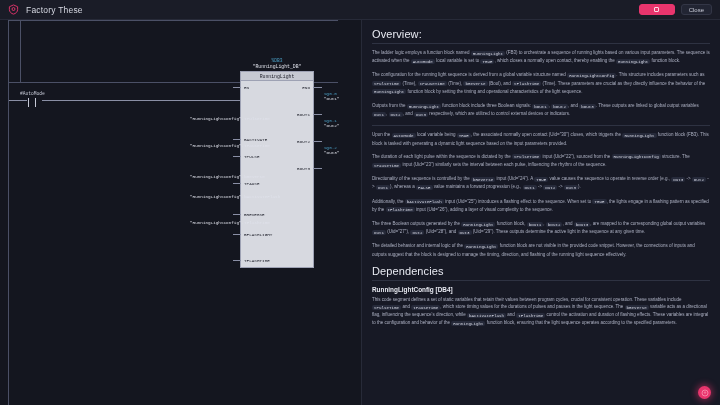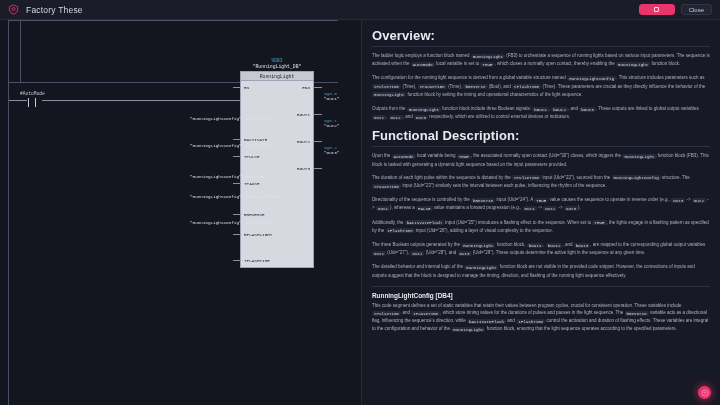--- a/index.html
+++ b/index.html
@@ -138,21 +138,21 @@
   .operand-right .nm   { color: #dfe1ea; display: block; }
 
   
   #doc-pane {
     width: 358px; height: 385px;
     background: #171925;
     padding: 8px 10px 0 10px;
     overflow: hidden;
   }
   .doc-h2 {
-    font-size: 13px; color: #e8eaf2; font-weight: bold;
+    font-size: 11px; color: #e8eaf2; font-weight: normal;
     margin-bottom: 3px; letter-spacing: .1px;
   }
   .doc-rule {
     height: 1px; background: #2e3242; margin-bottom: 5px;
   }
   .doc-h3 {
     font-size: 6.4px; color: #e8eaf2; font-weight: bold;
     margin-bottom: 3px;
   }
   .doc-p {
@@ -279,37 +279,37 @@
       <div class="doc-rule"></div>
 
       <p class="doc-p"><span>The ladder logic employs a function block named </span><code>RunningLight</code><span> (FB3) to orchestrate a sequence of running lights based on various input parameters. The sequence is activated when the </span><code>AutoMode</code><span> local variable is set to </span><code>TRUE</code><span>, which closes a normally open contact, thereby enabling the </span><code>RunningLight</code><span> function block.</span></p>
 
       <p class="doc-p"><span>The configuration for the running light sequence is derived from a global variable structure named </span><code>RunningLightConfig</code><span>. This structure includes parameters such as </span><code>tPulseTime</code><span> (Time), </span><code>tPauseTime</code><span> (Time), </span><code>bReverse</code><span> (Bool), and </span><code>tFlashTime</code><span> (Time). These parameters are crucial as they directly influence the behavior of the </span><code>RunningLight</code><span> function block by setting the timing and operational characteristics of the light sequence.</span></p>
 
       <p class="doc-p"><span>Outputs from the </span><code>RunningLight</code><span> function block include three Boolean signals: </span><code>bOut1</code><span>, </span><code>bOut2</code><span>, and </span><code>bOut3</code><span>. These outputs are linked to global output variables </span><code>Out1</code><span>, </span><code>Out2</code><span>, and </span><code>Out3</code><span> respectively, which are utilized to control external devices or indicators.</span></p>
     </div>
 
     <div class="sec">
-      <div class="doc-h2">Functional Description:</div>
       <div class="doc-rule"></div>
 
       <p class="doc-p"><span>Upon the </span><code>AutoMode</code><span> local variable being </span><code>TRUE</code><span>, the associated normally open contact (Uid="30") closes, which triggers the </span><code>RunningLight</code><span> function block (FB3). This block is tasked with generating a dynamic light sequence based on the input parameters provided.</span></p>
 
       <p class="doc-p"><span>The duration of each light pulse within the sequence is dictated by the </span><code>tPulseTime</code><span> input (Uid="22"), sourced from the </span><code>RunningLightConfig</code><span> structure. The </span><code>tPauseTime</code><span> input (Uid="23") similarly sets the interval between each pulse, influencing the rhythm of the sequence.</span></p>
 
       <p class="doc-p"><span>Directionality of the sequence is controlled by the </span><code>bReverse</code><span> input (Uid="24"). A </span><code>TRUE</code><span> value causes the sequence to operate in reverse order (e.g., </span><code>Out3</code><span> -&gt; </span><code>Out2</code><span> -&gt; </span><code>Out1</code><span>), whereas a </span><code>FALSE</code><span> value maintains a forward progression (e.g., </span><code>Out1</code><span> -&gt; </span><code>Out2</code><span> -&gt; </span><code>Out3</code><span>).</span></p>
 
       <p class="doc-p"><span>Additionally, the </span><code>bActivateFlash</code><span> input (Uid="25") introduces a flashing effect to the sequence. When set to </span><code>TRUE</code><span>, the lights engage in a flashing pattern as specified by the </span><code>tFlashTime</code><span> input (Uid="26"), adding a layer of visual complexity to the sequence.</span></p>
 
       <p class="doc-p"><span>The three Boolean outputs generated by the </span><code>RunningLight</code><span> function block, </span><code>bOut1</code><span>, </span><code>bOut2</code><span>, and </span><code>bOut3</code><span>, are mapped to the corresponding global output variables </span><code>Out1</code><span> (Uid="27"), </span><code>Out2</code><span> (Uid="28"), and </span><code>Out3</code><span> (Uid="29"). These outputs determine the active light in the sequence at any given time.</span></p>
 
       <p class="doc-p"><span>The detailed behavior and internal logic of the </span><code>RunningLight</code><span> function block are not visible in the provided code snippet. However, the connections of inputs and outputs suggest that the block is designed to manage the timing, direction, and flashing of the running light sequence effectively.</span></p>
     </div>
 
     <div class="sec">
+      <div class="doc-h2">Dependencies</div>
       <div class="doc-rule"></div>
       <div class="doc-h3">RunningLightConfig [DB4]</div>
 
       <p class="doc-p"><span>This code segment defines a set of static variables that retain their values between program cycles, crucial for consistent operation. These variables include </span><code>tPulseTime</code><span> and </span><code>tPauseTime</code><span>, which store timing values for the durations of pulses and pauses in the light sequence. The </span><code>bReverse</code><span> variable acts as a directional flag, influencing the sequence's direction, while </span><code>bActivateFlash</code><span> and </span><code>tFlashTime</code><span> control the activation and duration of flashing effects. These variables are integral to the configuration and behavior of the </span><code>RunningLight</code><span> function block, ensuring that the light sequence operates according to the specified parameters.</span></p>
     </div>
   </div>
 </div>
 
 <div id="rec-indicator">
   <svg width="8" height="8" viewBox="0 0 24 24">

